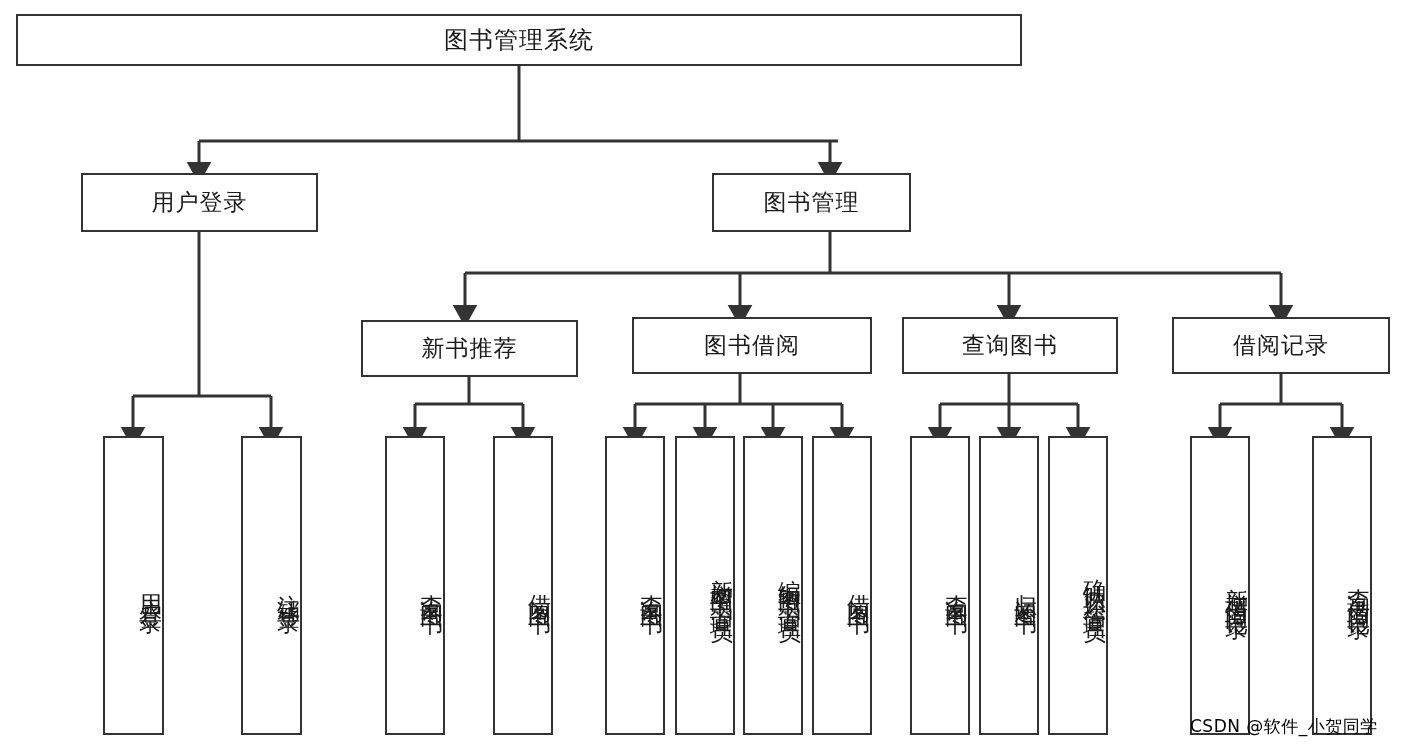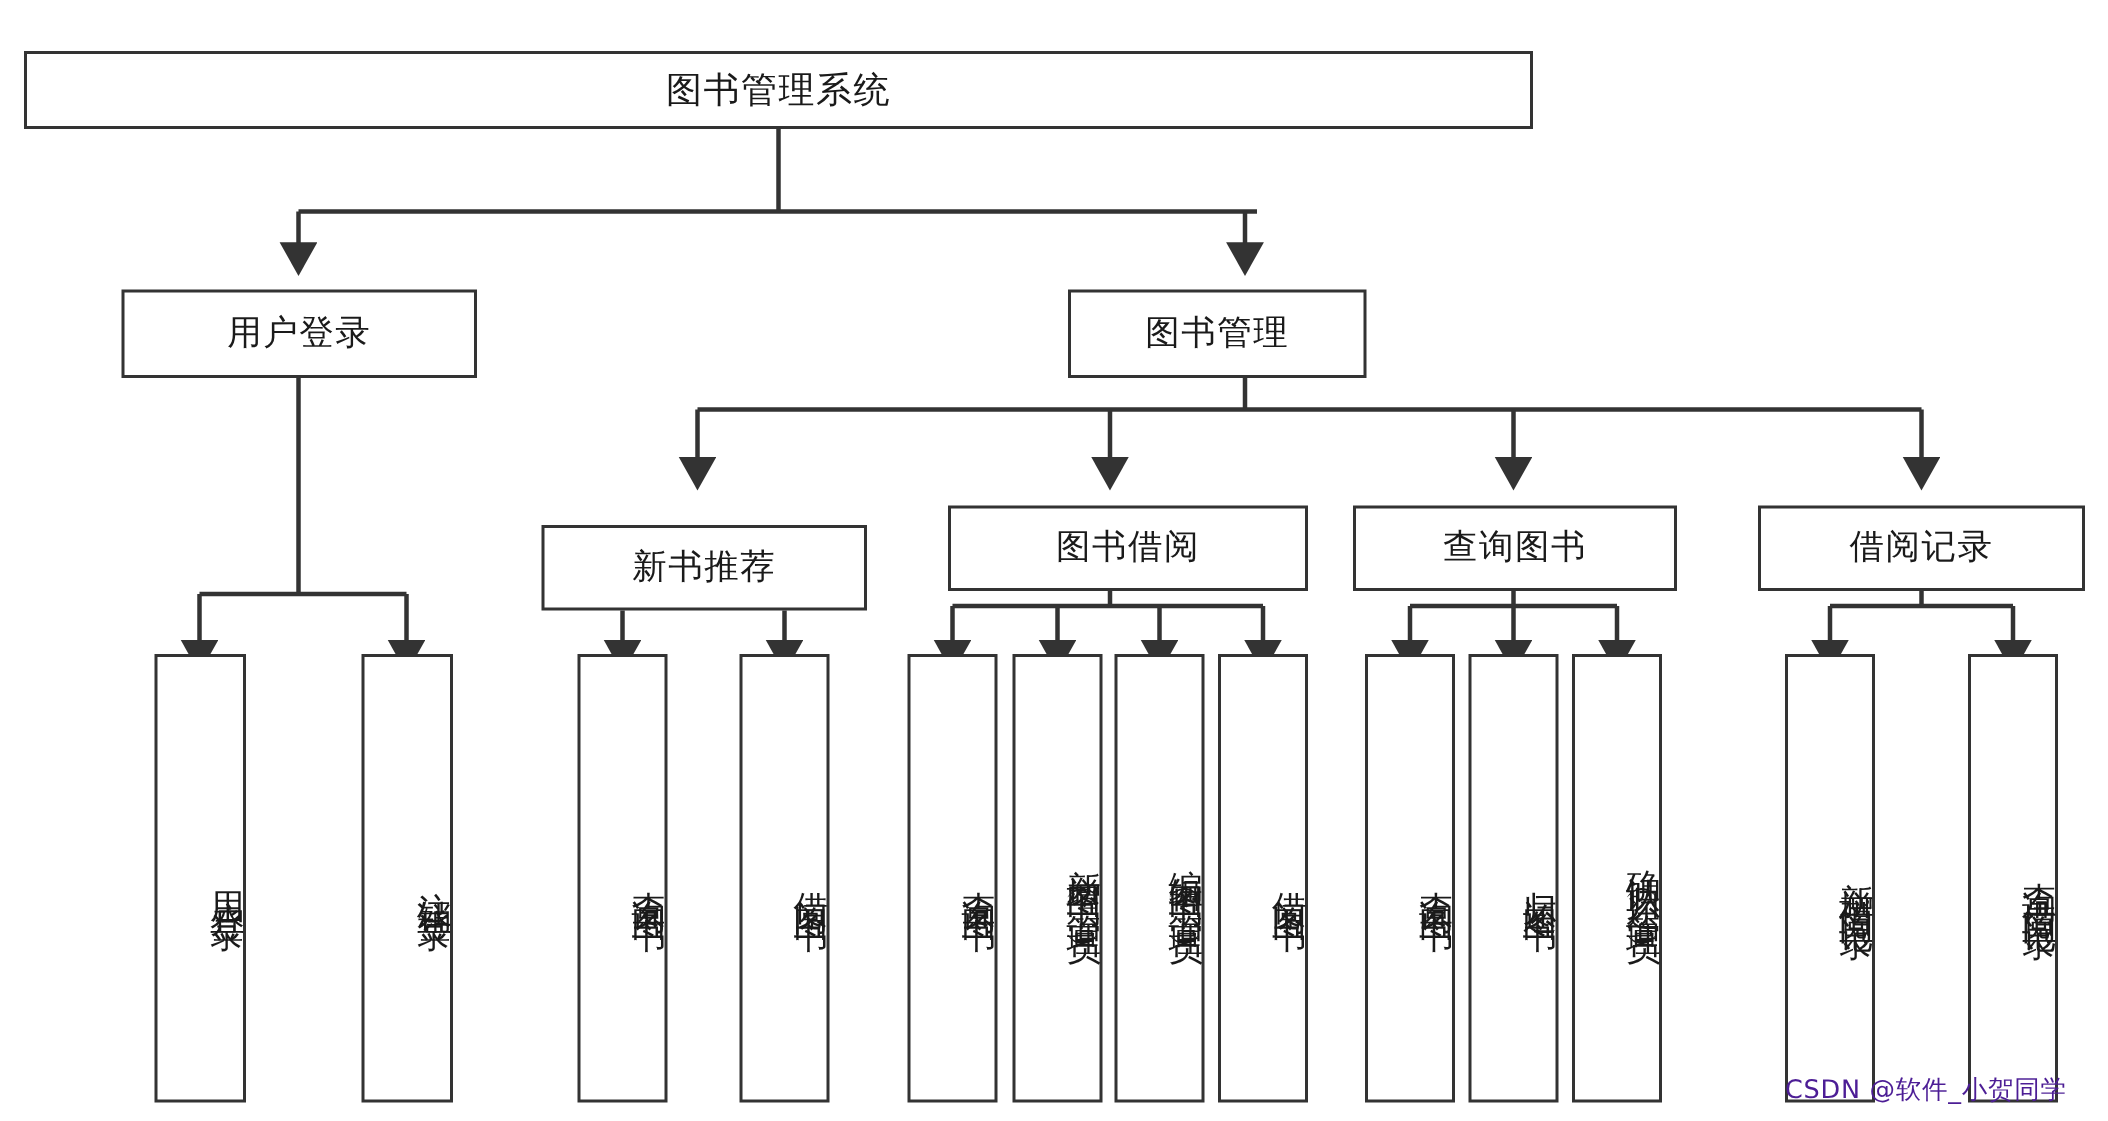--- a/index.html
+++ b/index.html
@@ -34,21 +34,20 @@
     background: #ffffff;
     display: flex;
     align-items: center;
     justify-content: center;
     color: #1a1a1a;
   }
   .node-h {
     font-size: 23px;
     letter-spacing: 1px;
     line-height: 1.1;
-    margin-top: 20px;
   }
   .node-root {
     font-size: 24px;
   }
   .node-v {
     writing-mode: vertical-rl;
     text-orientation: upright;
     font-size: 23px;
     letter-spacing: 6px;
     line-height: 1.0;
@@ -57,21 +56,21 @@
     justify-content: center;
   }
   .node-v > .vlabel {
     writing-mode: vertical-rl;
     text-orientation: upright;
     white-space: nowrap;
   }
   .watermark {
     position: absolute;
     font-size: 17px;
-    color: #4c1d95;
+    color: #000000;
     white-space: nowrap;
     letter-spacing: 0.5px;
   }
 </style>
 </head>
 <body>
 
 <div id="diagram-root">
 
   <svg id="connector-layer" viewBox="0 0 1405 747" xmlns="http://www.w3.org/2000/svg">
@@ -128,21 +127,21 @@
     <span>图书管理系统</span>
   </div>
 
   <div class="node node-h" style="left:81px; top:173px; width:237px; height:59px;">
     <span>用户登录</span>
   </div>
   <div class="node node-h" style="left:712px; top:173px; width:199px; height:59px;">
     <span>图书管理</span>
   </div>
 
-  <div class="node node-h" style="left:361px; top:330px; width:217px; height:57px;">
+  <div class="node node-h" style="left:361px; top:320px; width:217px; height:57px;">
     <span>新书推荐</span>
   </div>
   <div class="node node-h" style="left:632px; top:317px; width:240px; height:57px;">
     <span>图书借阅</span>
   </div>
   <div class="node node-h" style="left:902px; top:317px; width:216px; height:57px;">
     <span>查询图书</span>
   </div>
   <div class="node node-h" style="left:1172px; top:317px; width:218px; height:57px;">
     <span>借阅记录</span>

